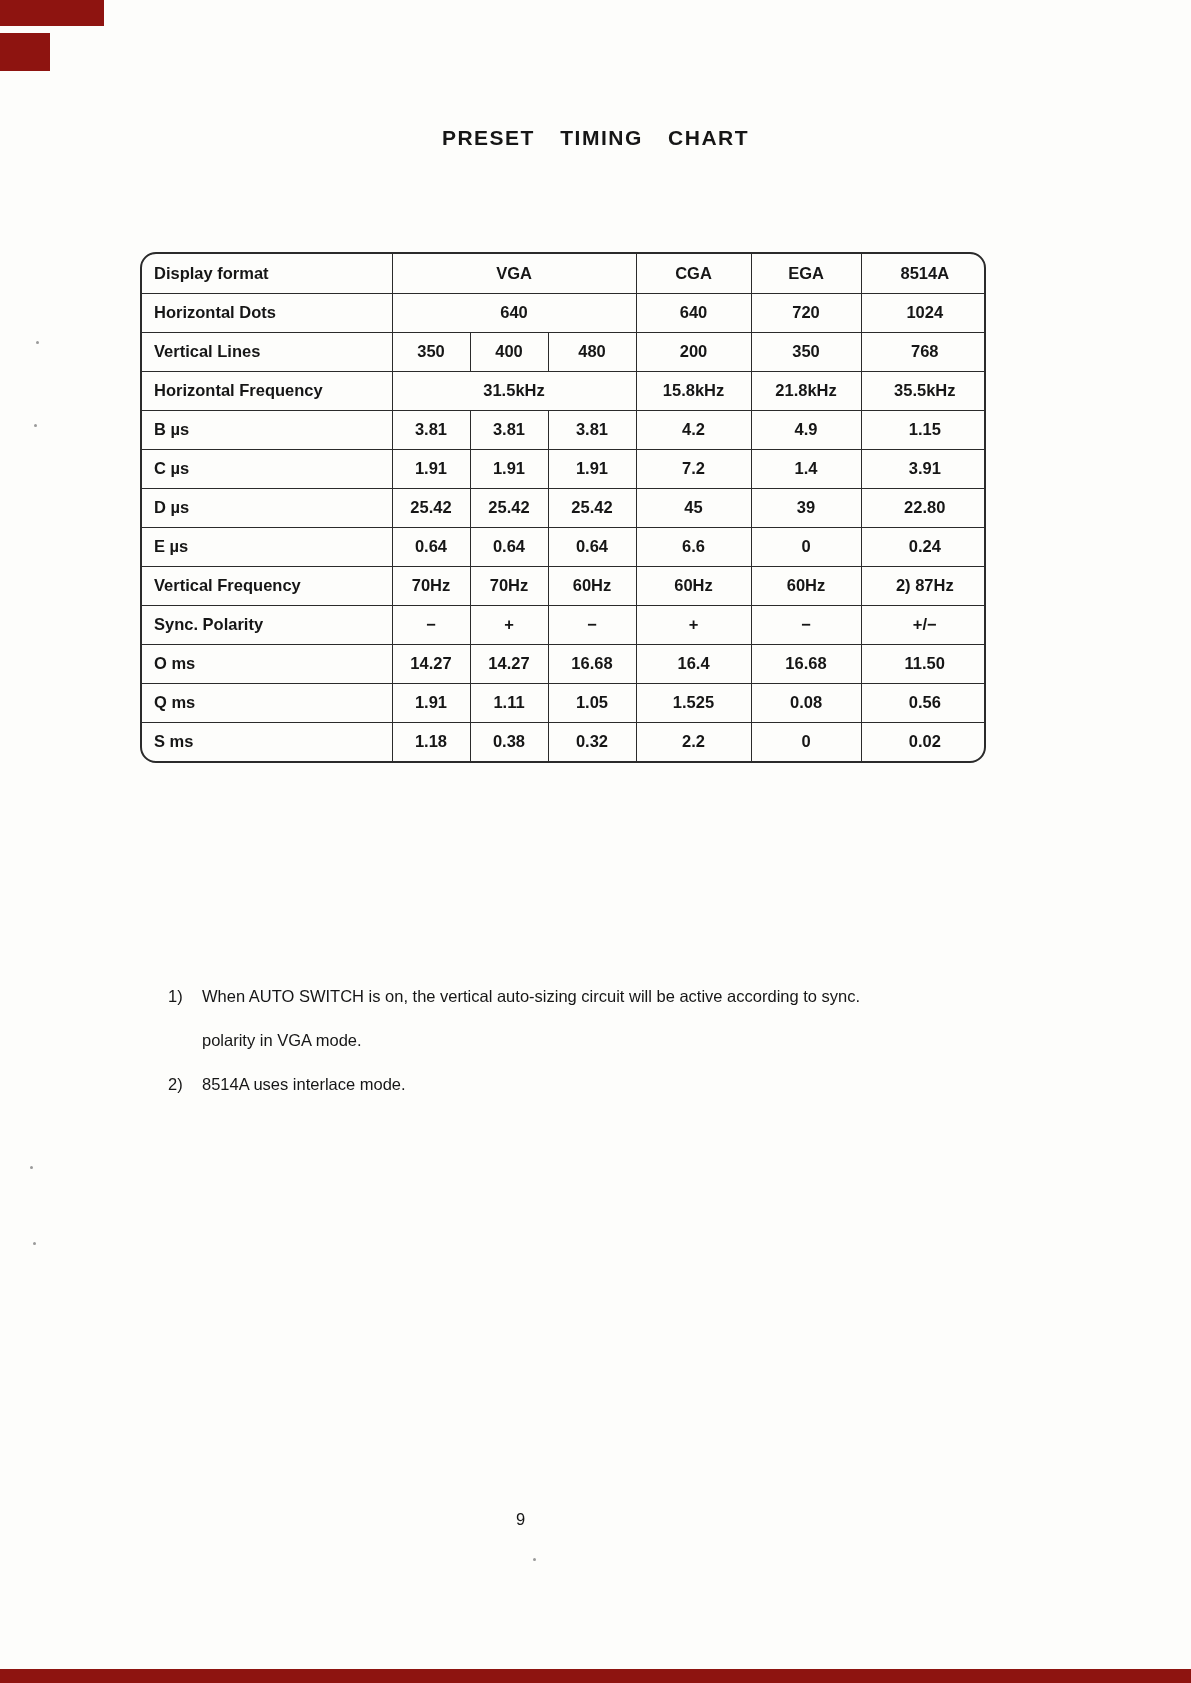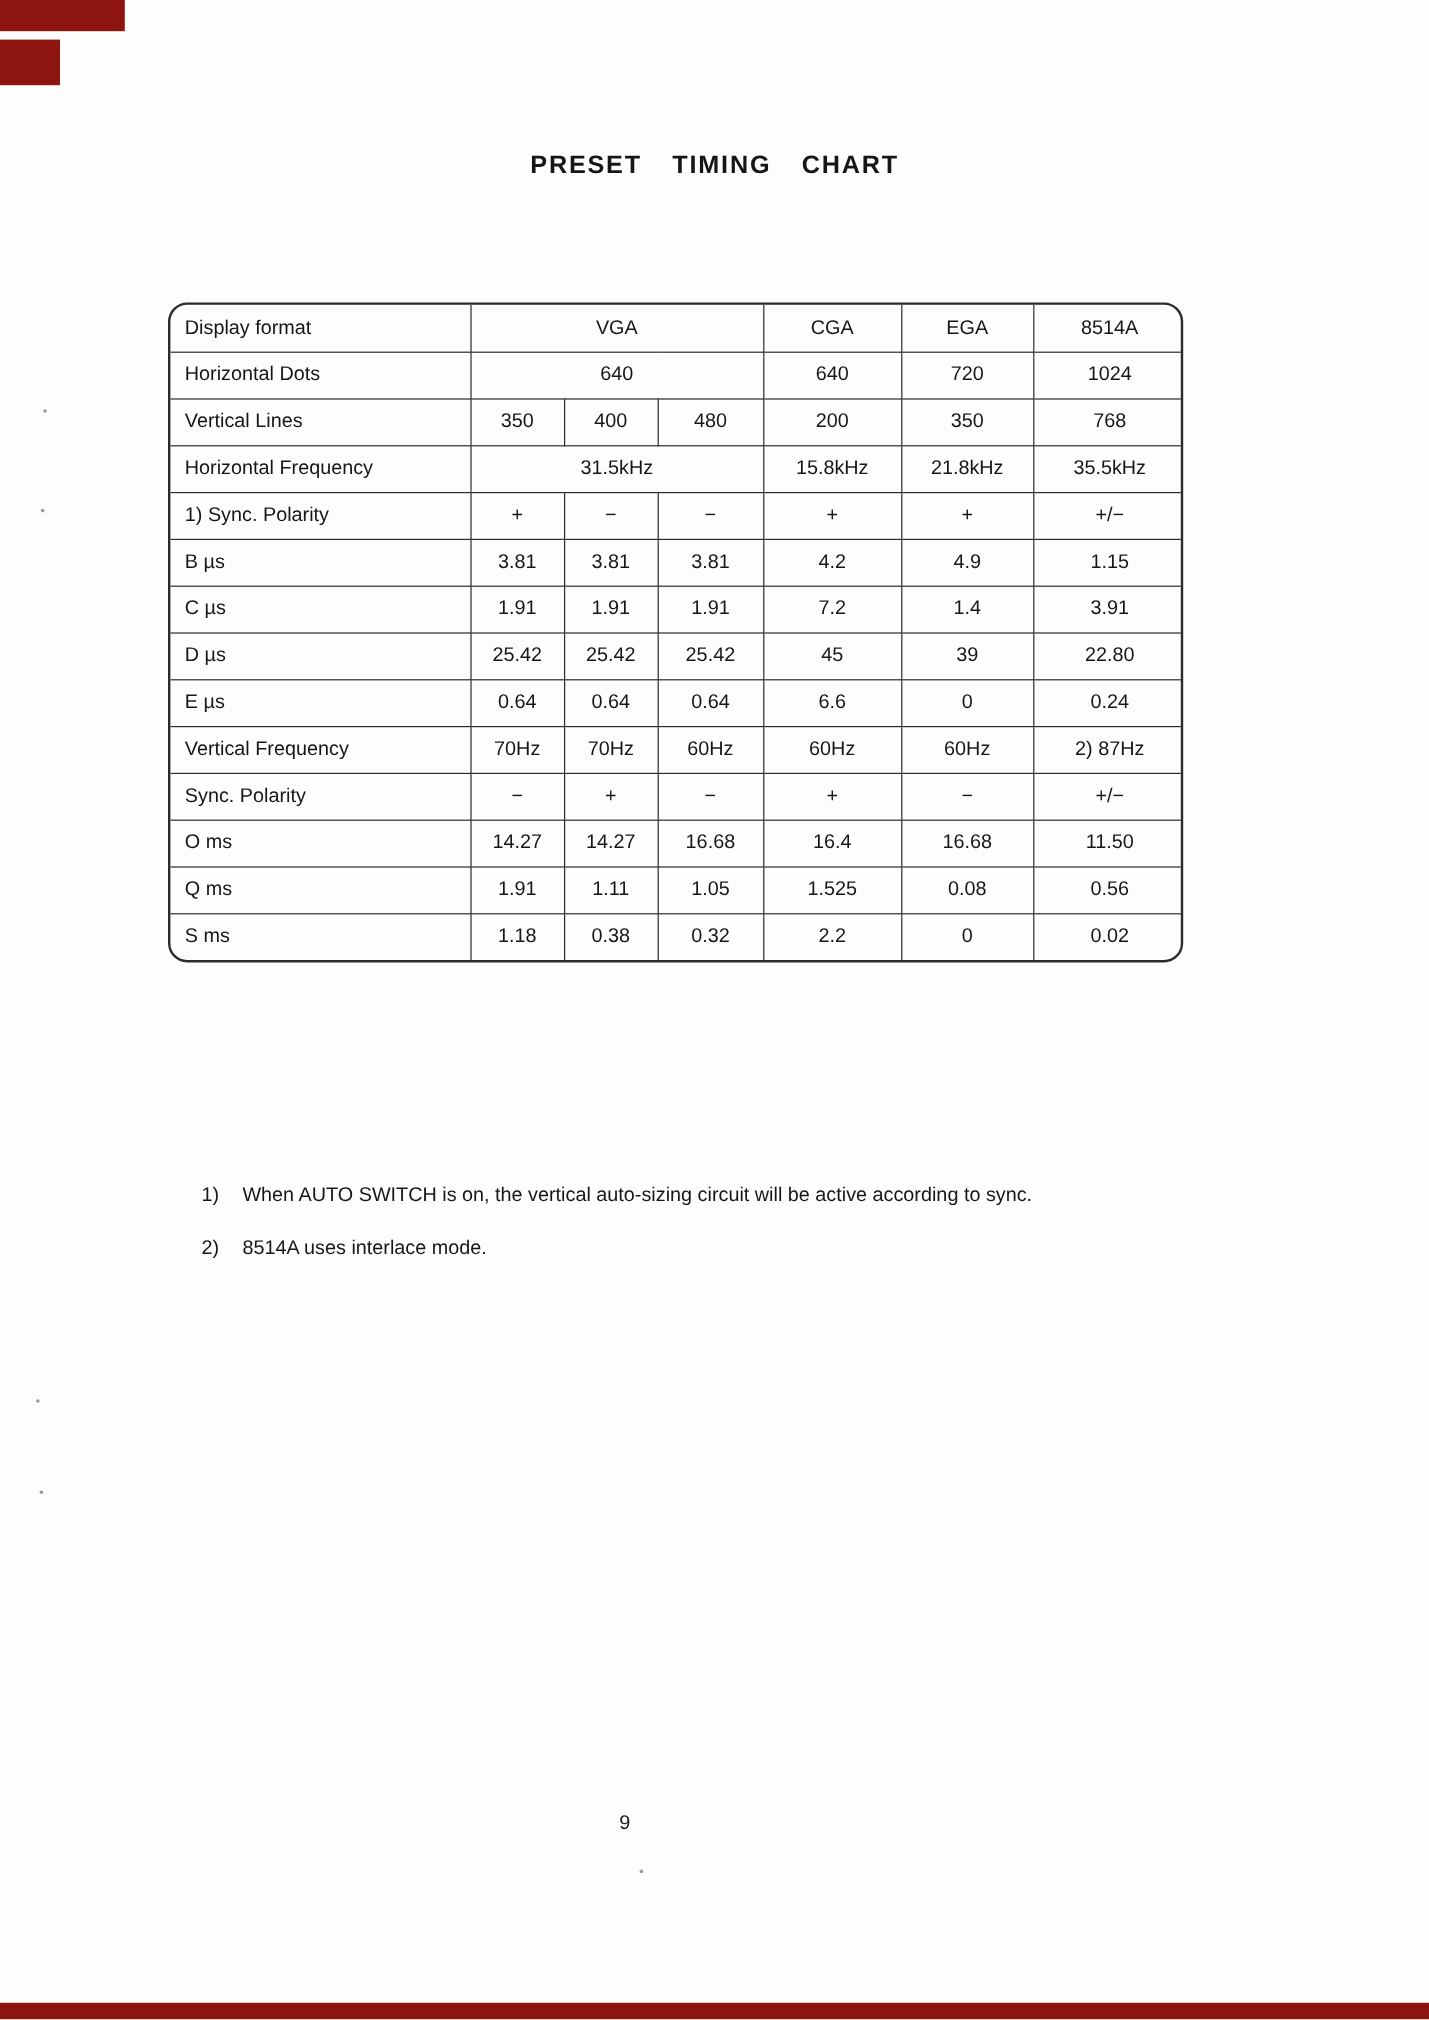--- a/index.html
+++ b/index.html
@@ -31,20 +31,21 @@
   }
 
   .table-wrap {
     position:absolute;
     left:140px; top:252px;
     width:846px;
     border:2px solid #2b2b2b;
     border-radius:16px;
     overflow:hidden;
     background:#fdfdfb;
+    font-weight:bold;
   }
   table { border-collapse:collapse; width:100%; table-layout:fixed; }
   col.c-label { width:250px; }
   col.c-v1 { width:78px; }
   col.c-v2 { width:78px; }
   col.c-v3 { width:88px; }
   col.c-cga { width:115px; }
   col.c-ega { width:110px; }
   col.c-8514 { width:127px; }
   td {
@@ -131,29 +132,20 @@
             <td class="value-cell">768</td>
           </tr>
           <tr>
             <td class="label-cell">Horizontal Frequency</td>
             <td class="value-cell" colspan="3">31.5kHz</td>
             <td class="value-cell">15.8kHz</td>
             <td class="value-cell">21.8kHz</td>
             <td class="value-cell">35.5kHz</td>
           </tr>
           <tr>
-            <td class="label-cell">1) Sync. Polarity</td>
-            <td class="value-cell">+</td>
-            <td class="value-cell">−</td>
-            <td class="value-cell">−</td>
-            <td class="value-cell">+</td>
-            <td class="value-cell">+</td>
-            <td class="value-cell">+/−</td>
-          </tr>
-          <tr>
             <td class="label-cell">B µs</td>
             <td class="value-cell">3.81</td>
             <td class="value-cell">3.81</td>
             <td class="value-cell">3.81</td>
             <td class="value-cell">4.2</td>
             <td class="value-cell">4.9</td>
             <td class="value-cell">1.15</td>
           </tr>
           <tr>
             <td class="label-cell">C µs</td>
@@ -230,20 +222,24 @@
         </tbody>
     </table>
   </div>
 
   <div class="footnotes">
     <div class="fn-line">
       <span class="fn-num">1)</span>
       <span>When AUTO SWITCH is on, the vertical auto-sizing circuit will be active according to sync.</span>
     </div>
     <div class="fn-line">
+      <span class="fn-num"></span>
+      <span>polarity in VGA mode.</span>
+    </div>
+    <div class="fn-line">
       <span class="fn-num">2)</span>
       <span>8514A uses interlace mode.</span>
     </div>
   </div>
 
   <div class="page-number">9</div>
 
 </div>
 
 </body></html>

